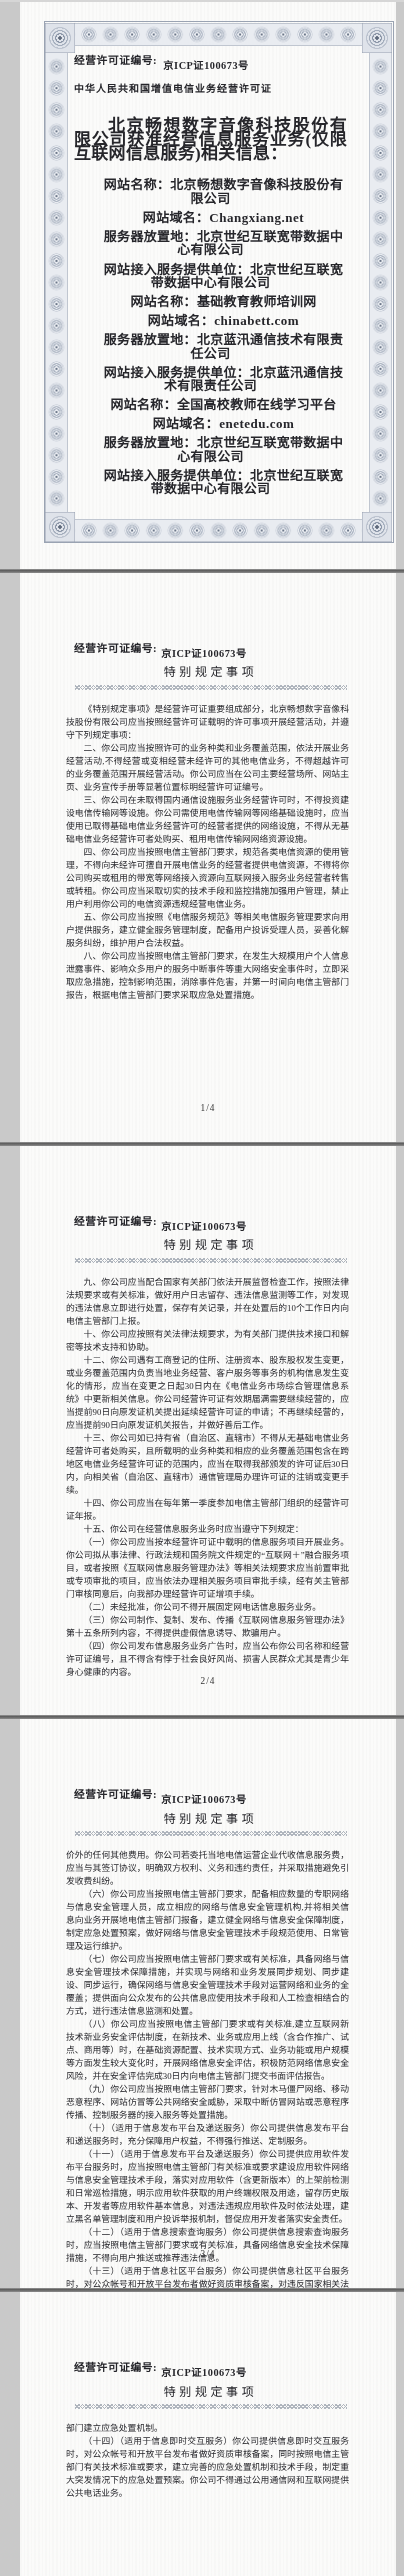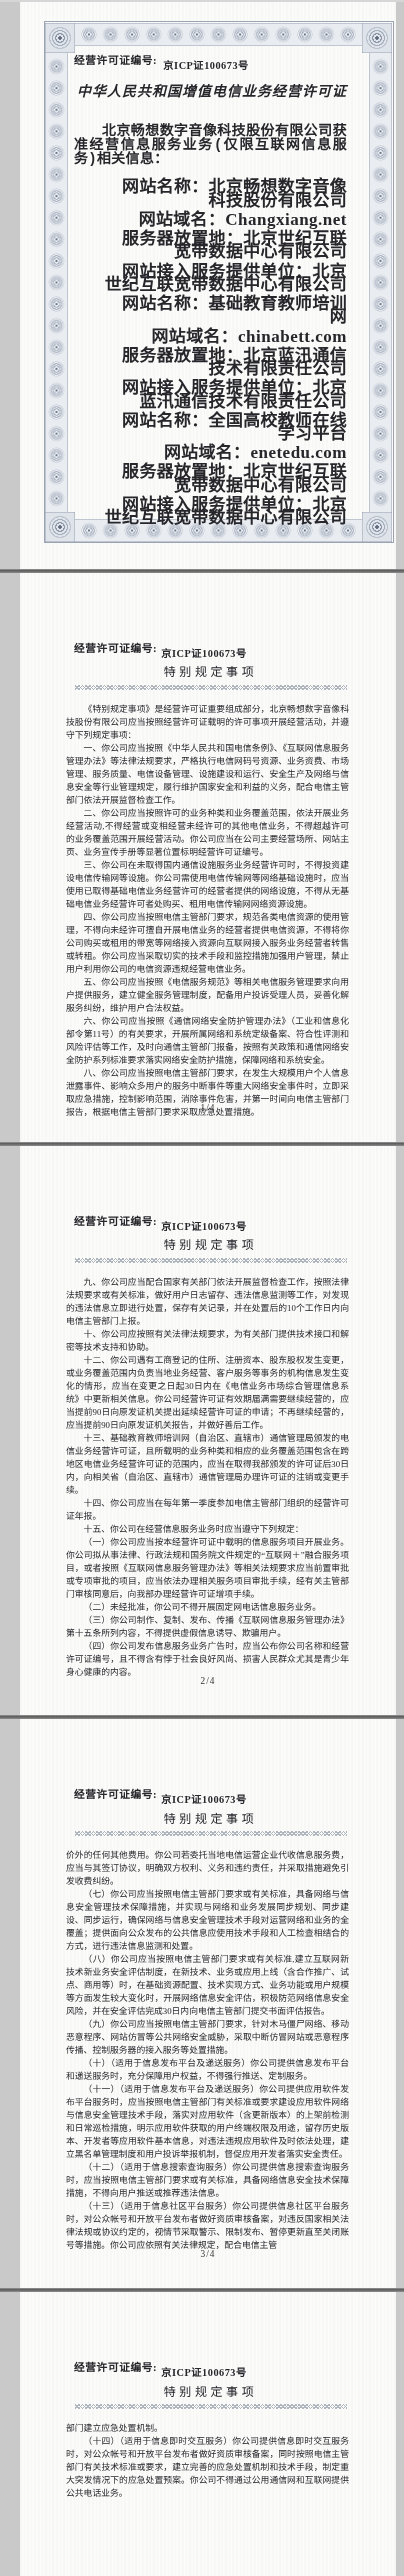--- a/index.html
+++ b/index.html
@@ -47,24 +47,24 @@
   }
   .corner.tl{left:0;top:0;} .corner.tr{right:0;top:0;}
   .corner.bl{left:0;bottom:0;} .corner.br{right:0;bottom:0;}
   .frame-outline{position:absolute;left:-1.5px;top:-1.5px;right:-1.5px;bottom:-1.5px;border:0.5px solid #9aa3b2;}
 
   
   .cert-text{position:absolute;left:54px;right:49px;top:49px;}
   .lic-row{white-space:nowrap;}
   .lic-label{font-size:10.8px;font-weight:bold;letter-spacing:0.5px;}
   .lic-number{font-size:10.3px;font-weight:bold;display:inline-block;transform:translateY(4.6px);margin-left:4.1px;letter-spacing:0.5px;}
-  .cert-title{margin-top:13.4px;text-align:right;font-size:14px;font-weight:bold;letter-spacing:1px;font-style:italic;}
+  .cert-title{margin-top:13.4px;text-align:left;font-size:10px;font-weight:bold;letter-spacing:1px;}
   .cert-subtitle{margin-top:3.1px;text-align:center;font-size:13px;font-weight:bold;letter-spacing:3.1px;}
-  .cert-intro{margin-top:24px;font-size:14px;font-weight:bold;line-height:14px;text-indent:2em;text-align:justify;letter-spacing:0.3px;font-family:Liberation Mono, monospace;}
-  .entry{margin:5.7px 0 0 0;font-size:17px;font-weight:bold;line-height:13.4px;text-indent:2em;text-align:right;letter-spacing:0.3px;}
+  .cert-intro{margin-top:24px;font-size:17px;font-weight:bold;line-height:14px;text-indent:2em;text-align:justify;letter-spacing:0.3px;}
+  .entry{margin:5.7px 0 0 0;font-size:13px;font-weight:bold;line-height:13.4px;text-indent:2em;text-align:center;letter-spacing:0.3px;}
   .entry .latin{letter-spacing:0.5px;}
 
   
   .prov-head{padding-top:66px;padding-left:54px;padding-right:49px;}
   .prov-title{margin-top:7.2px;text-align:center;font-size:12px;font-weight:normal;letter-spacing:3.6px;}
   .zigzag{
     width:272px;height:4.6px;margin:4.6px auto 0 auto;opacity:.75;
     background-image:
       repeating-linear-gradient(135deg,#98a0aa 0 1px,rgba(0,0,0,0) 1px 2.6px),
       repeating-linear-gradient(45deg,#98a0aa 0 1px,rgba(0,0,0,0) 1px 2.6px);
@@ -118,60 +118,59 @@
 <div class="gap"></div>
 
 <div class="page page-prov">
     <div class="prov-head">
       <div class="lic-row"><span class="lic-label">经营许可证编号:</span><span class="lic-number">京ICP证100673号</span></div>
       <div class="prov-title">特别规定事项</div>
       <div class="zigzag"></div>
     </div>
     <div class="page-body">
       <p class="para">《特别规定事项》是经营许可证重要组成部分，北京畅想数字音像科技股份有限公司应当按照经营许可证载明的许可事项开展经营活动，并遵守下列规定事项：</p>
-      <p class="para">一、你公司应当按照《中华人民共和国电信条例》、《互联网信息服务管理办法》等法律法规要求，严格执行电信网码号资源、业务资费、市场管理、服务质量、电信设备管理、设施建设和运行、安全生产及网络与信息安全等行业管理规定，履行维护国家安全和利益的义务，配合电信主管部门依法开展监督检查工作。</p>
       <p class="para">二、你公司应当按照许可的业务种类和业务覆盖范围，依法开展业务经营活动,不得经营或变相经营未经许可的其他电信业务，不得超越许可的业务覆盖范围开展经营活动。你公司应当在公司主要经营场所、网站主页、业务宣传手册等显著位置标明经营许可证编号。</p>
       <p class="para">三、你公司在未取得国内通信设施服务业务经营许可时，不得投资建设电信传输网等设施。你公司需使用电信传输网等网络基础设施时，应当使用已取得基础电信业务经营许可的经营者提供的网络设施，不得从无基础电信业务经营许可者处购买、租用电信传输网网络资源设施。</p>
       <p class="para">四、你公司应当按照电信主管部门要求，规范各类电信资源的使用管理，不得向未经许可擅自开展电信业务的经营者提供电信资源，不得将你公司购买或租用的带宽等网络接入资源向互联网接入服务业务经营者转售或转租。你公司应当采取切实的技术手段和监控措施加强用户管理，禁止用户利用你公司的电信资源违规经营电信业务。</p>
       <p class="para">五、你公司应当按照《电信服务规范》等相关电信服务管理要求向用户提供服务，建立健全服务管理制度，配备用户投诉受理人员，妥善化解服务纠纷，维护用户合法权益。</p>
-      <p class="para">六、你公司应当按照《通信网络安全防护管理办法》（工业和信息化部令第11号）的有关要求，开展所属网络和系统定级备案、符合性评测和风险评估等工作，及时向通信主管部门报备，按照有关政策和通信网络安全防护系列标准要求落实网络安全防护措施，保障网络和系统安全。</p>
       <p class="para">八、你公司应当按照电信主管部门要求，在发生大规模用户个人信息泄露事件、影响众多用户的服务中断事件等重大网络安全事件时，立即采取应急措施，控制影响范围，消除事件危害，并第一时间向电信主管部门报告，根据电信主管部门要求采取应急处置措施。</p>
     </div>
     <div class="page-footer">1/4</div>
   </div>
 <div class="gap"></div>
 <div class="page page-prov">
     <div class="prov-head">
       <div class="lic-row"><span class="lic-label">经营许可证编号:</span><span class="lic-number">京ICP证100673号</span></div>
       <div class="prov-title">特别规定事项</div>
       <div class="zigzag"></div>
     </div>
     <div class="page-body">
       <p class="para">九、你公司应当配合国家有关部门依法开展监督检查工作，按照法律法规要求或有关标准，做好用户日志留存、违法信息监测等工作，对发现的违法信息立即进行处置，保存有关记录，并在处置后的10个工作日内向电信主管部门上报。</p>
       <p class="para">十、你公司应按照有关法律法规要求，为有关部门提供技术接口和解密等技术支持和协助。</p>
       <p class="para">十二、你公司遇有工商登记的住所、注册资本、股东股权发生变更，或业务覆盖范围内负责当地业务经营、客户服务等事务的机构信息发生变化的情形，应当在变更之日起30日内在《电信业务市场综合管理信息系统》中更新相关信息。你公司经营许可证有效期届满需要继续经营的，应当提前90日向原发证机关提出延续经营许可证的申请；不再继续经营的，应当提前90日向原发证机关报告，并做好善后工作。</p>
-      <p class="para">十三、基础教育教师培训网（自治区、直辖市）通信管理局颁发的电信业务经营许可证，且所载明的业务种类和相应的业务覆盖范围包含在跨地区电信业务经营许可证的范围内，应当在取得我部颁发的许可证后30日内，向相关省（自治区、直辖市）通信管理局办理许可证的注销或变更手续。</p>
+      <p class="para">十三、你公司如已持有省（自治区、直辖市）不得从无基础电信业务经营许可者处购买，且所载明的业务种类和相应的业务覆盖范围包含在跨地区电信业务经营许可证的范围内，应当在取得我部颁发的许可证后30日内，向相关省（自治区、直辖市）通信管理局办理许可证的注销或变更手续。</p>
       <p class="para">十四、你公司应当在每年第一季度参加电信主管部门组织的经营许可证年报。</p>
       <p class="para">十五、你公司在经营信息服务业务时应当遵守下列规定：</p>
       <p class="para">（一）你公司应当按本经营许可证中载明的信息服务项目开展业务。你公司拟从事法律、行政法规和国务院文件规定的“互联网＋”融合服务项目，或者按照《互联网信息服务管理办法》等相关法规要求应当前置审批或专项审批的项目，应当依法办理相关服务项目审批手续，经有关主管部门审核同意后，向我部办理经营许可证增项手续。</p>
       <p class="para">（二）未经批准，你公司不得开展固定网电话信息服务业务。</p>
       <p class="para">（三）你公司制作、复制、发布、传播《互联网信息服务管理办法》第十五条所列内容，不得提供虚假信息诱导、欺骗用户。</p>
       <p class="para">（四）你公司发布信息服务业务广告时，应当公布你公司名称和经营许可证编号，且不得含有悖于社会良好风尚、损害人民群众尤其是青少年身心健康的内容。</p>
     </div>
     <div class="page-footer">2/4</div>
   </div>
 <div class="gap"></div>
 <div class="page page-prov">
     <div class="prov-head">
       <div class="lic-row"><span class="lic-label">经营许可证编号:</span><span class="lic-number">京ICP证100673号</span></div>
       <div class="prov-title">特别规定事项</div>
       <div class="zigzag"></div>
     </div>
     <div class="page-body">
       <p class="para cont">价外的任何其他费用。你公司若委托当地电信运营企业代收信息服务费，应当与其签订协议，明确双方权利、义务和违约责任，并采取措施避免引发收费纠纷。</p>
+      <p class="para">（六）你公司应当按照电信主管部门要求，配备相应数量的专职网络与信息安全管理人员，成立相应的网络与信息安全管理机构,并将相关信息向业务开展地电信主管部门报备，建立健全网络与信息安全保障制度，制定应急处置预案，做好网络与信息安全管理技术手段规范使用、日常管理及运行维护。</p>
       <p class="para">（七）你公司应当按照电信主管部门要求或有关标准，具备网络与信息安全管理技术保障措施，并实现与网络和业务发展同步规划、同步建设、同步运行，确保网络与信息安全管理技术手段对运营网络和业务的全覆盖；提供面向公众发布的公共信息应使用技术手段和人工检查相结合的方式，进行违法信息监测和处置。</p>
       <p class="para">（八）你公司应当按照电信主管部门要求或有关标准,建立互联网新技术新业务安全评估制度，在新技术、业务或应用上线（含合作推广、试点、商用等）时，在基础资源配置、技术实现方式、业务功能或用户规模等方面发生较大变化时，开展网络信息安全评估，积极防范网络信息安全风险，并在安全评估完成30日内向电信主管部门提交书面评估报告。</p>
       <p class="para">（九）你公司应当按照电信主管部门要求，针对木马僵尸网络、移动恶意程序、网站仿冒等公共网络安全威胁，采取中断仿冒网站或恶意程序传播、控制服务器的接入服务等处置措施。</p>
       <p class="para">（十）（适用于信息发布平台及递送服务）你公司提供信息发布平台和递送服务时，充分保障用户权益，不得强行推送、定制服务。</p>
       <p class="para">（十一）（适用于信息发布平台及递送服务）你公司提供应用软件发布平台服务时，应当按照电信主管部门有关标准或要求建设应用软件网络与信息安全管理技术手段，落实对应用软件（含更新版本）的上架前检测和日常巡检措施，明示应用软件获取的用户终端权限及用途，留存历史版本、开发者等应用软件基本信息，对违法违规应用软件及时依法处理，建立黑名单管理制度和用户投诉举报机制，督促应用开发者落实安全责任。</p>
       <p class="para">（十二）（适用于信息搜索查询服务）你公司提供信息搜索查询服务时，应当按照电信主管部门要求或有关标准，具备网络信息安全技术保障措施，不得向用户推送或推荐违法信息。</p>
       <p class="para">（十三）（适用于信息社区平台服务）你公司提供信息社区平台服务时，对公众帐号和开放平台发布者做好资质审核备案，对违反国家相关法律法规或协议约定的，视情节采取警示、限制发布、暂停更新直至关闭账号等措施。你公司应依照有关法律规定，配合电信主管</p>
     </div>
     <div class="page-footer">3/4</div>
   </div>

